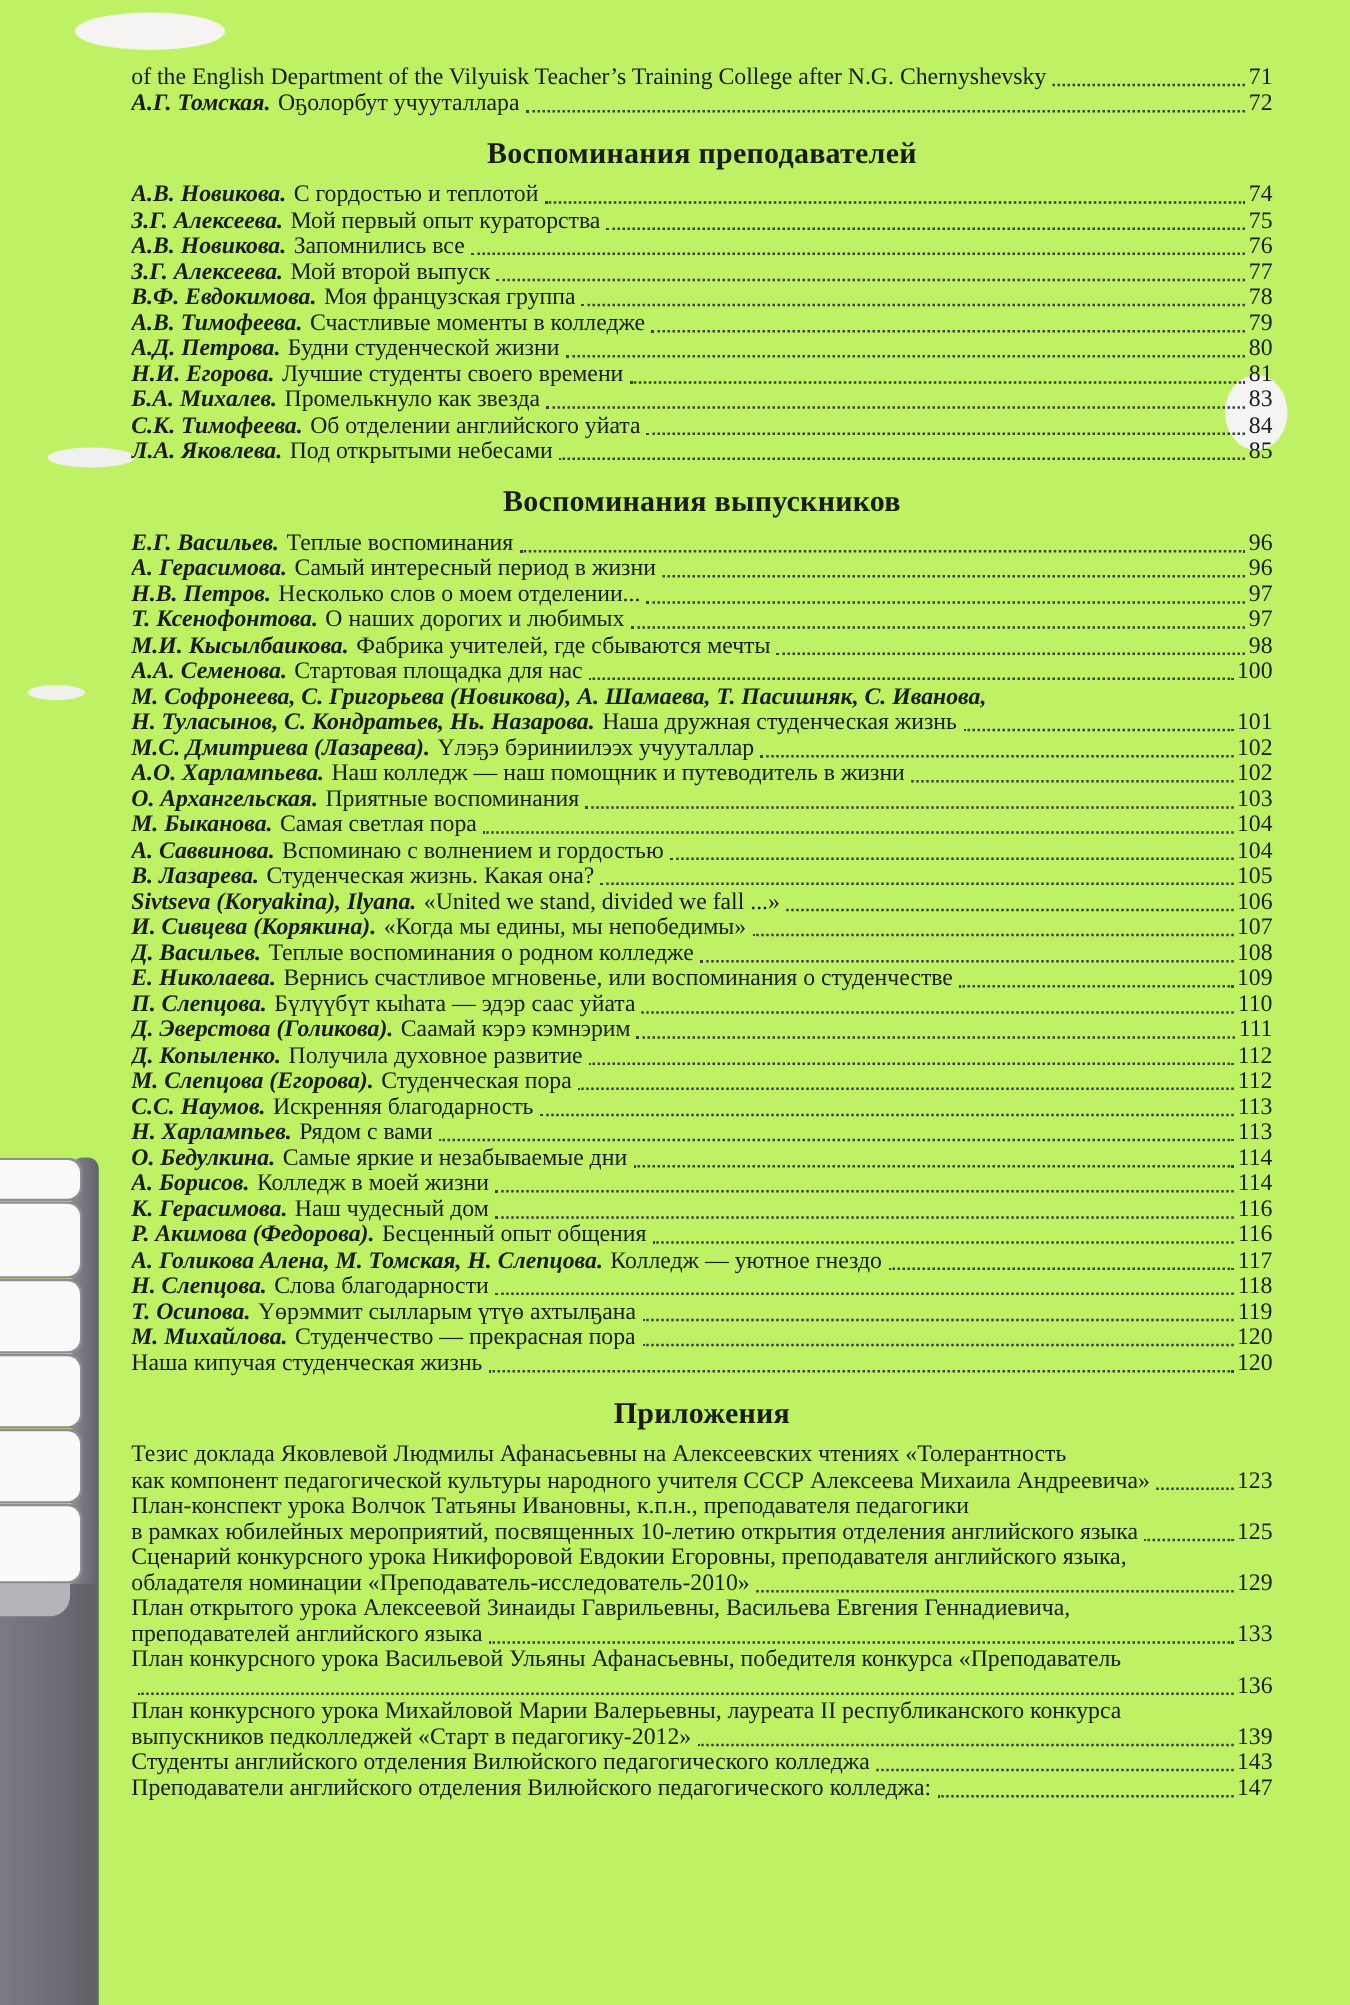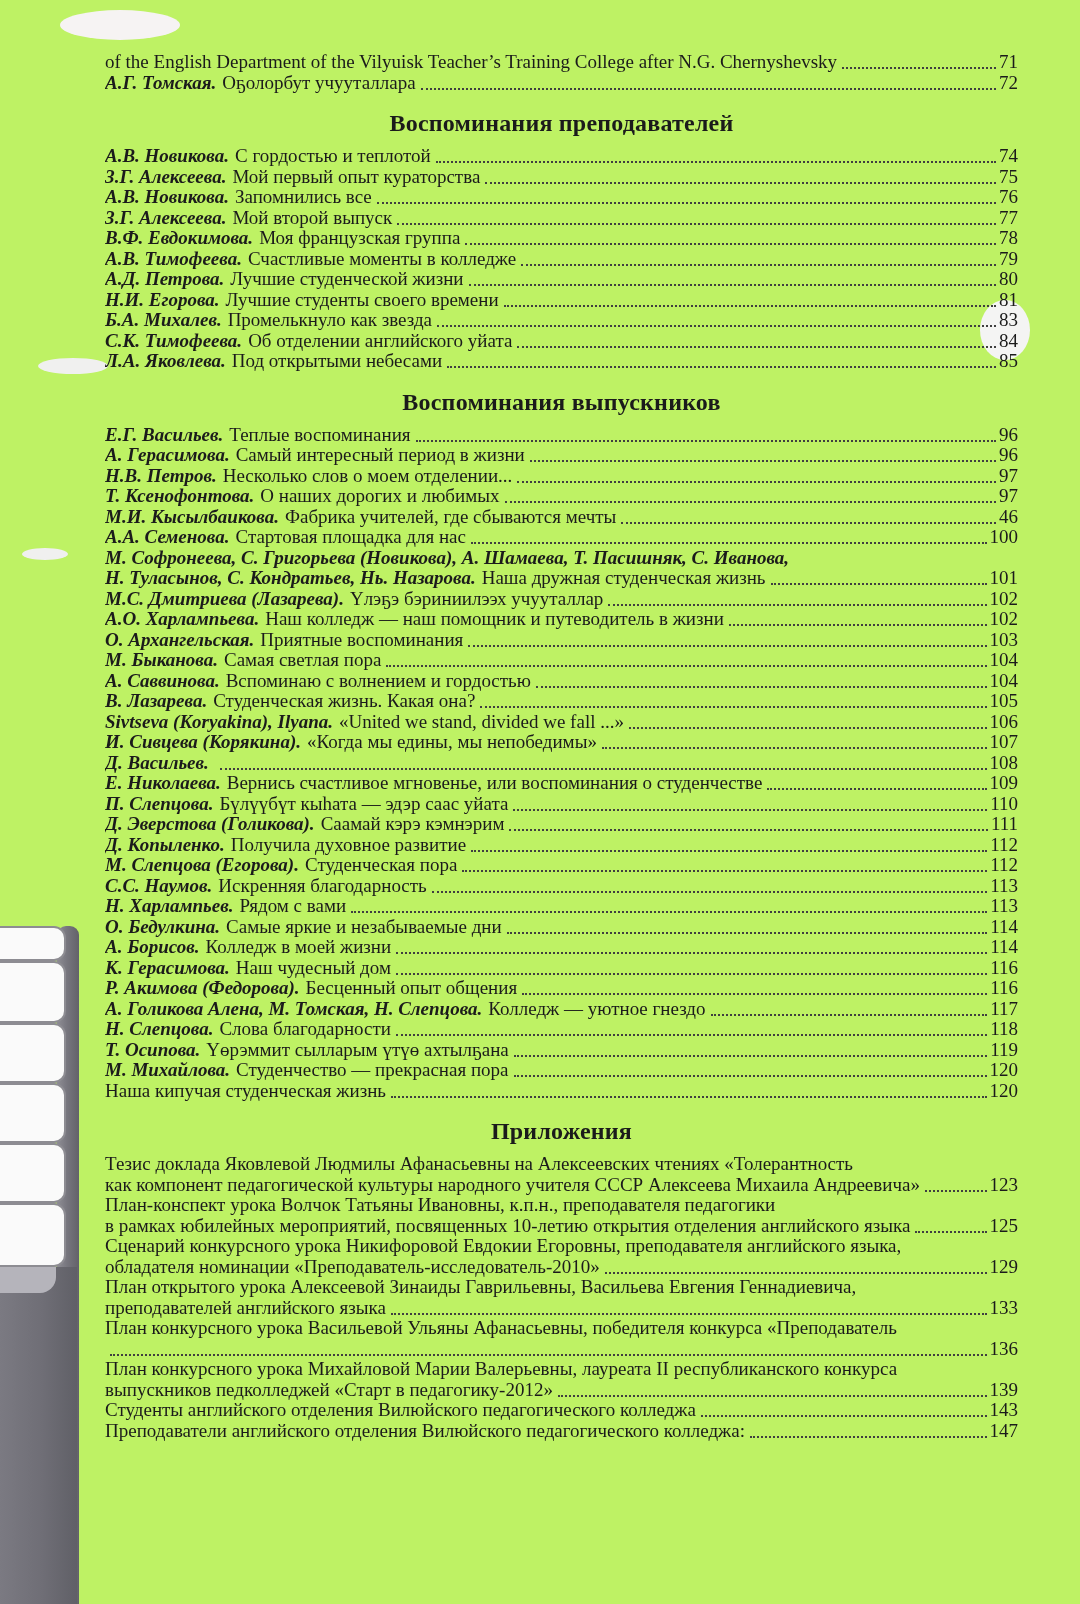--- a/index.html
+++ b/index.html
@@ -122,21 +122,21 @@
           <span class="pageno">78</span>
         </div>
         <div class="entry-line">
           <span class="author">А.В. Тимофеева.</span>
           <span class="title">Счастливые моменты в колледже</span>
           <span class="leader"></span>
           <span class="pageno">79</span>
         </div>
         <div class="entry-line">
           <span class="author">А.Д. Петрова.</span>
-          <span class="title">Лучшие студенческой жизни</span>
+          <span class="title">Будни студенческой жизни</span>
           <span class="leader"></span>
           <span class="pageno">80</span>
         </div>
         <div class="entry-line">
           <span class="author">Н.И. Егорова.</span>
           <span class="title">Лучшие студенты своего времени</span>
           <span class="leader"></span>
           <span class="pageno">81</span>
         </div>
         <div class="entry-line">
@@ -181,21 +181,21 @@
         <div class="entry-line">
           <span class="author">Т. Ксенофонтова.</span>
           <span class="title">О наших дорогих и любимых</span>
           <span class="leader"></span>
           <span class="pageno">97</span>
         </div>
         <div class="entry-line">
           <span class="author">М.И. Кысылбаикова.</span>
           <span class="title">Фабрика учителей, где сбываются мечты</span>
           <span class="leader"></span>
-          <span class="pageno">46</span>
+          <span class="pageno">98</span>
         </div>
         <div class="entry-line">
           <span class="author">А.А. Семенова.</span>
           <span class="title">Стартовая площадка для нас</span>
           <span class="leader"></span>
           <span class="pageno">100</span>
         </div>
         <div class="entry-line">
           <span class="author">М. Софронеева, С. Григорьева (Новикова), А. Шамаева, Т. Пасишняк, С. Иванова,</span>
         </div>
@@ -248,20 +248,21 @@
           <span class="pageno">106</span>
         </div>
         <div class="entry-line">
           <span class="author">И. Сивцева (Корякина).</span>
           <span class="title">«Когда мы едины, мы непобедимы»</span>
           <span class="leader"></span>
           <span class="pageno">107</span>
         </div>
         <div class="entry-line">
           <span class="author">Д. Васильев.</span>
+          <span class="title">Теплые воспоминания о родном колледже</span>
           <span class="leader"></span>
           <span class="pageno">108</span>
         </div>
         <div class="entry-line">
           <span class="author">Е. Николаева.</span>
           <span class="title">Вернись счастливое мгновенье, или воспоминания о студенчестве</span>
           <span class="leader"></span>
           <span class="pageno">109</span>
         </div>
         <div class="entry-line">

